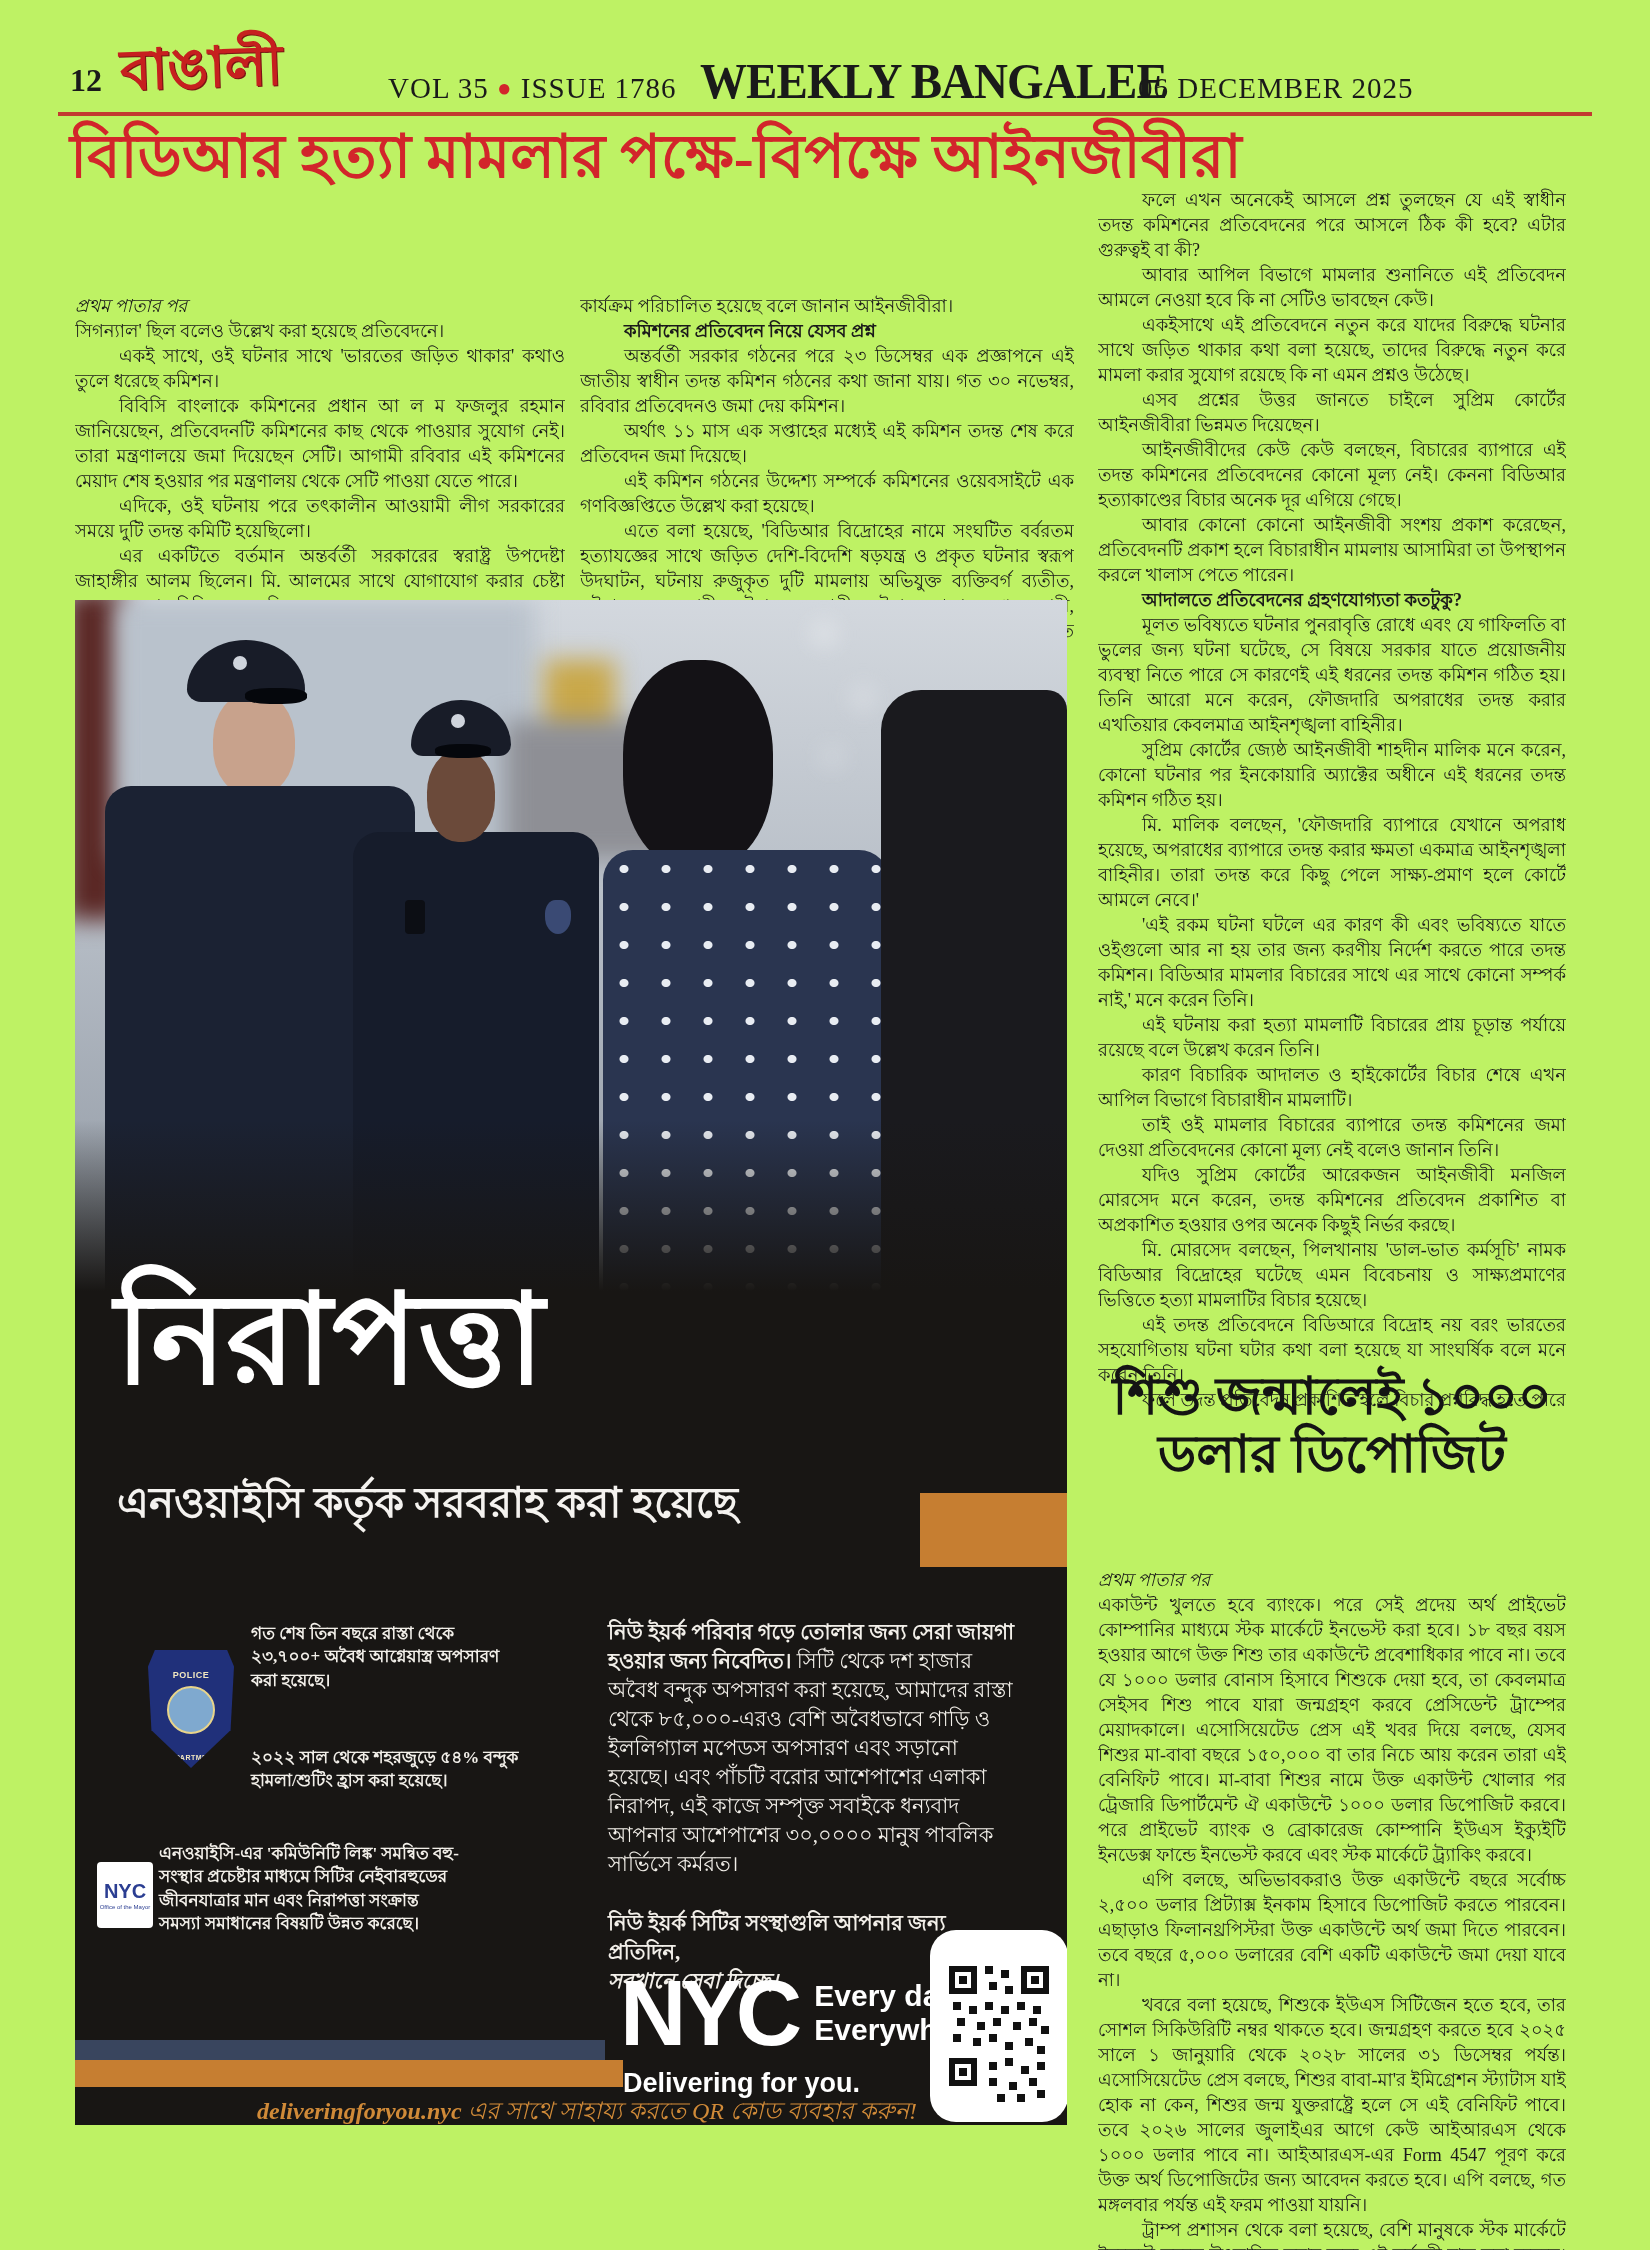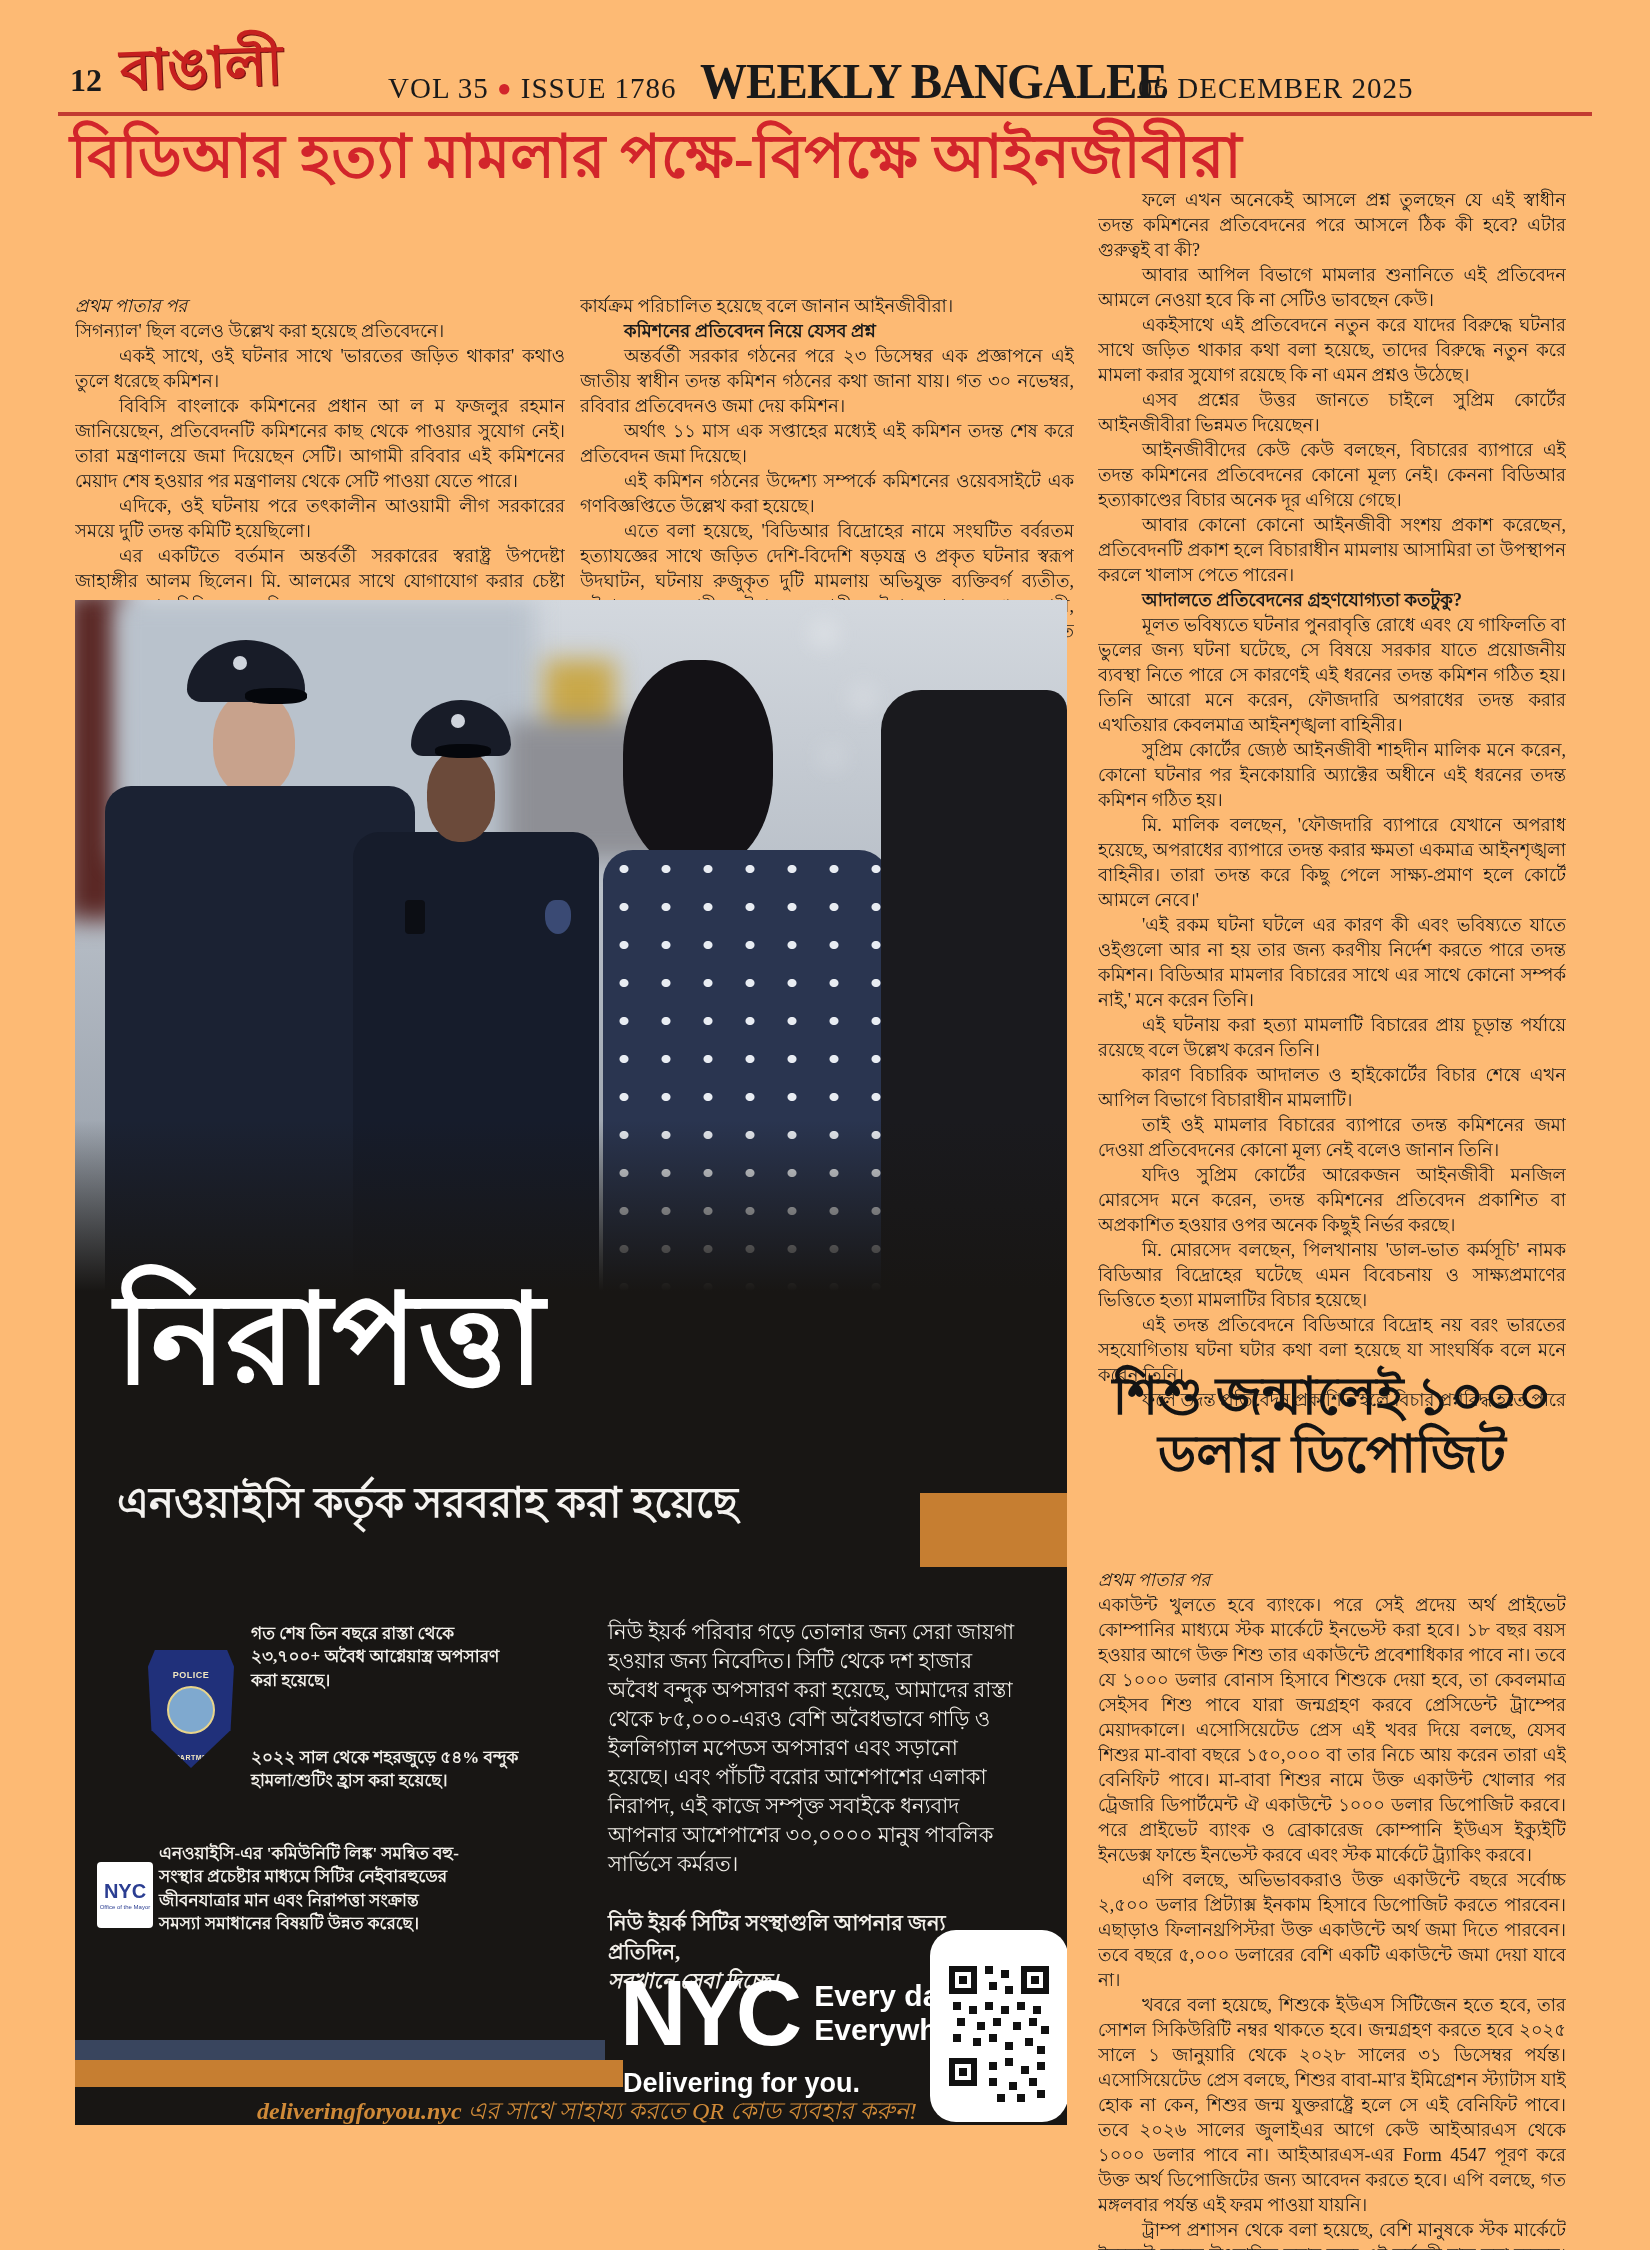--- a/index.html
+++ b/index.html
@@ -1,16 +1,16 @@
 <!DOCTYPE html>
 <html><head>
 <meta charset="utf-8">
 <style>
   html,body{margin:0;padding:0;background:#e8e8e8;}
-  .page{position:relative;width:1650px;height:2250px;background:#fdba74;overflow:hidden;
+  .page{position:relative;width:1650px;height:2250px;background:#bef264;overflow:hidden;
         font-family:"Liberation Serif", serif;color:#1a1a1a;}
   .abs{position:absolute;}
 
   
   .page-num{left:70px;top:62px;font-size:32px;font-weight:bold;}
   .masthead-logo{left:120px;top:40px;font-size:56px;font-weight:bold;color:#c6201f;
                  transform:rotate(-2deg);line-height:1;text-shadow:1px 1px 0 #7a1414;}
   .vol-issue{left:388px;top:72px;font-size:29px;letter-spacing:1px;}
   .vol-issue .red-dot{color:#d2252b;font-size:24px;vertical-align:2px;}
   .paper-title{left:700px;top:52px;font-size:50px;font-weight:bold;letter-spacing:-1px;
@@ -72,21 +72,21 @@
                     border:2px solid #e8d48a;}
 
   .mayor-box{left:22px;top:1262px;width:56px;height:66px;background:#ffffff;border-radius:4px;
              display:flex;flex-direction:column;align-items:center;justify-content:center;
              font-family:"Liberation Sans",sans-serif;}
   .mayor-box .m-nyc{color:#2b3e92;font-weight:bold;font-size:20px;line-height:1;}
   .mayor-box .m-office{color:#2b3e92;font-size:6px;margin-top:3px;}
 
   .ad-right{left:533px;top:1018px;width:414px;color:#f2efe9;font-size:21px;line-height:1.38;
             text-align:left;}
-  .ad-right .lead b{font-weight:normal;}
+  .ad-right .lead b{font-weight:bold;}
   .ad-right .tag1{margin-top:30px;font-weight:bold;}
   .ad-right .tag2{font-weight:bold;font-style:italic;}
 
   .nyc-lockup{left:545px;top:1372px;display:flex;align-items:center;
               font-family:"Liberation Sans",sans-serif;color:#ffffff;}
   .nyc-lockup .nyc-big{font-size:92px;font-weight:900;letter-spacing:-6px;line-height:.9;}
   .nyc-lockup .nyc-lines{margin-left:18px;font-size:30px;font-weight:bold;line-height:1.15;}
   .delivering{left:548px;top:1468px;font-family:"Liberation Sans",sans-serif;
               font-size:27px;font-weight:bold;color:#ffffff;}
 

